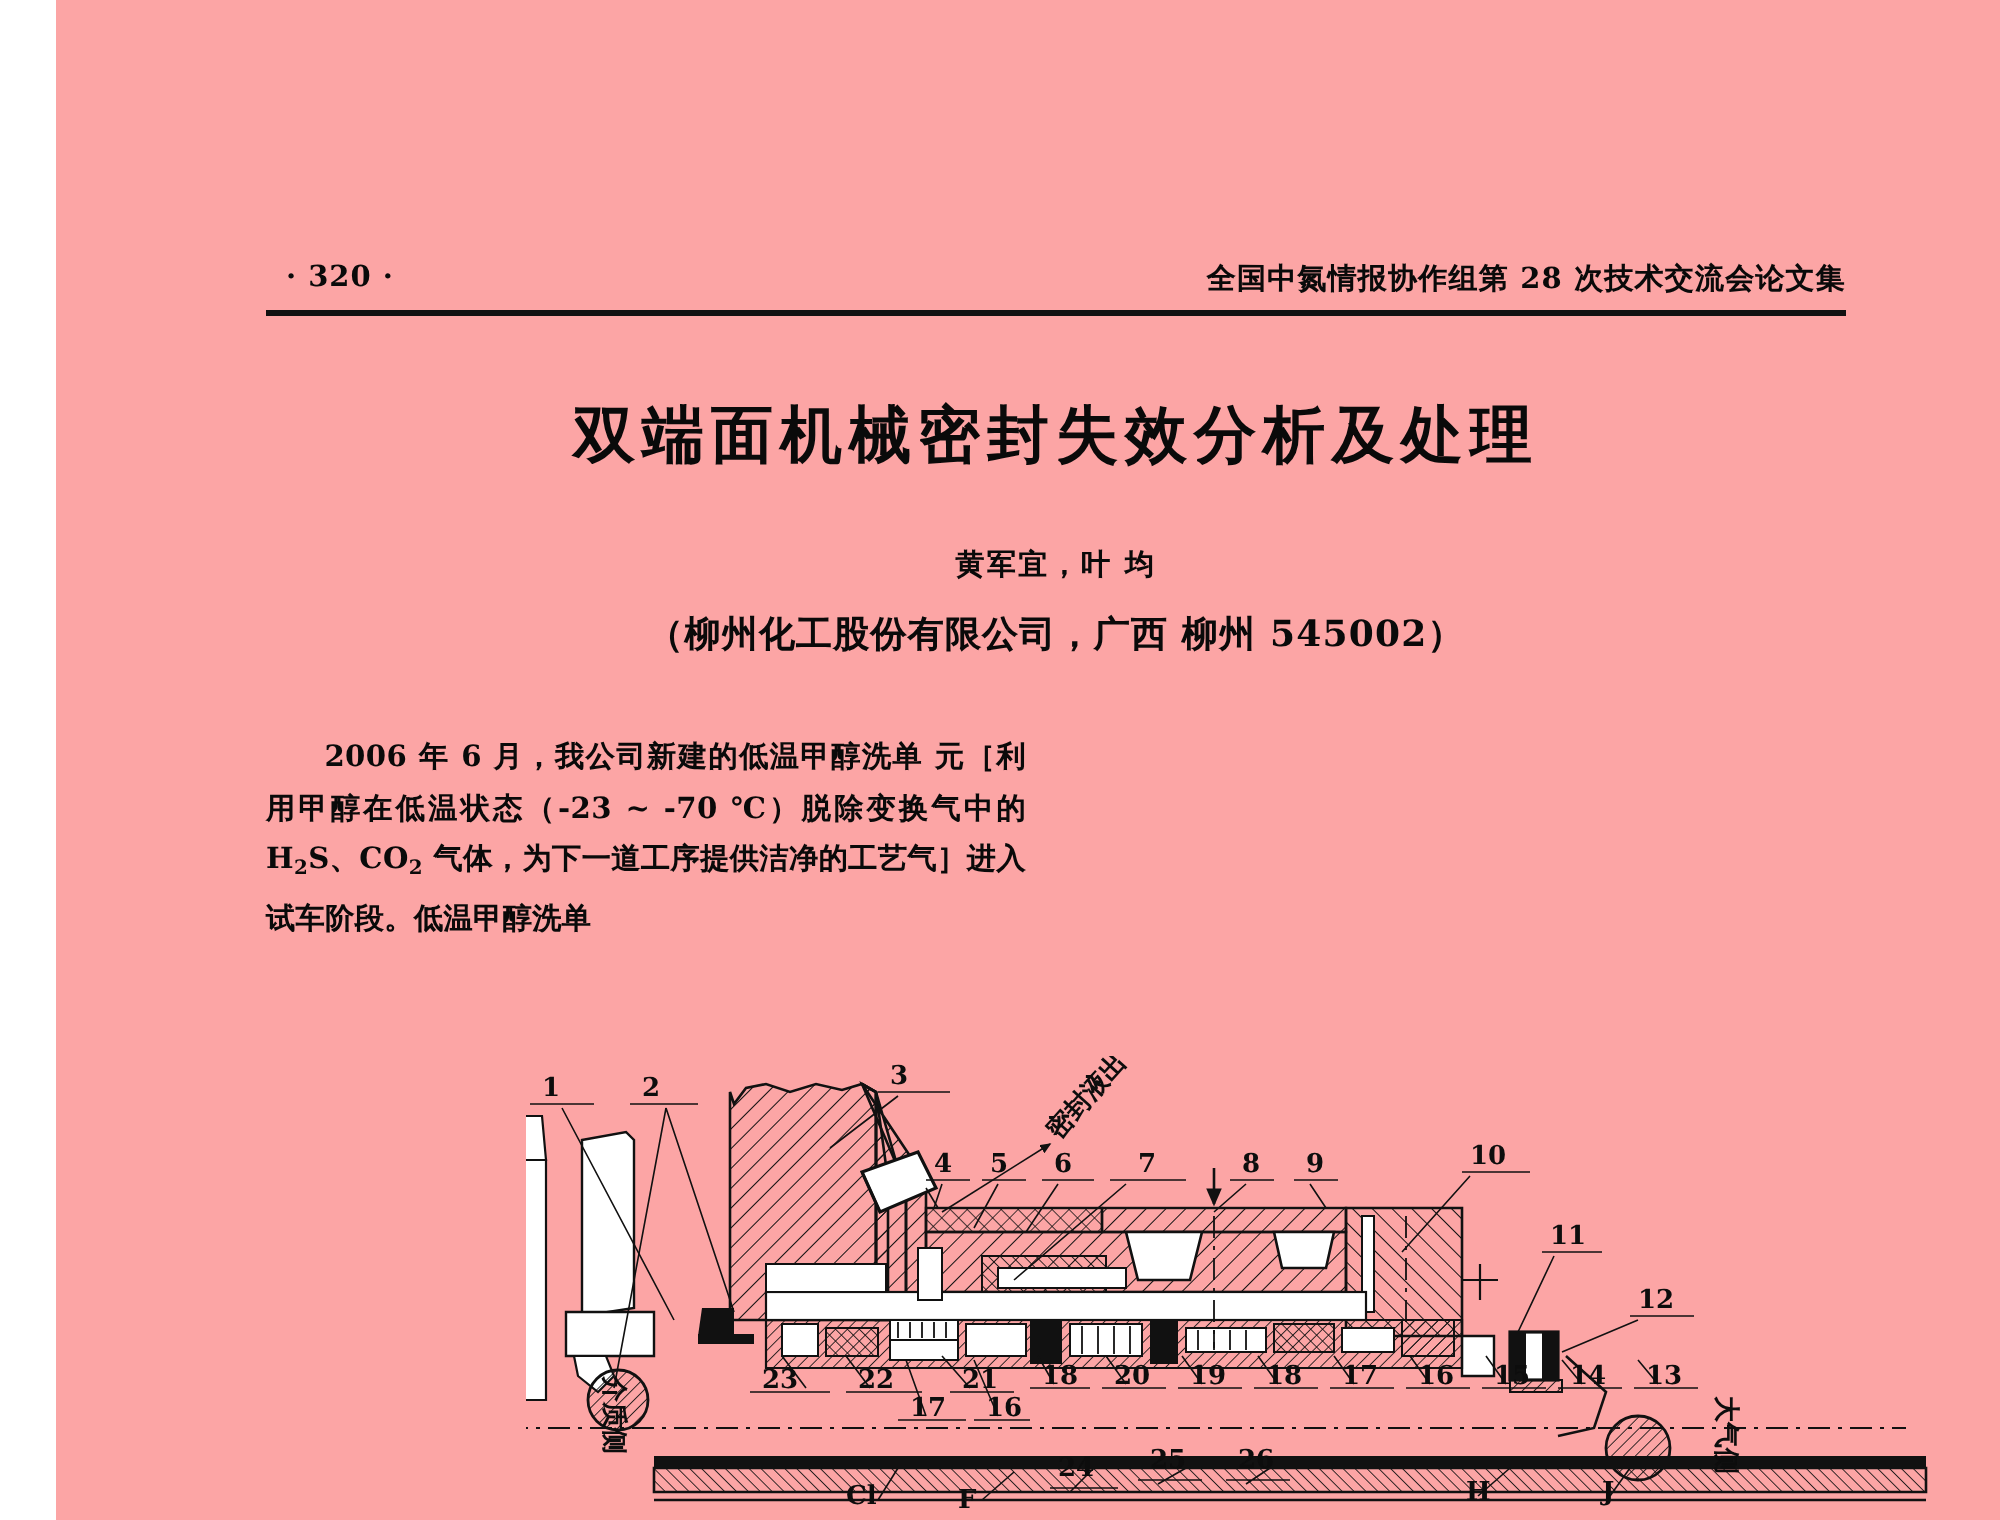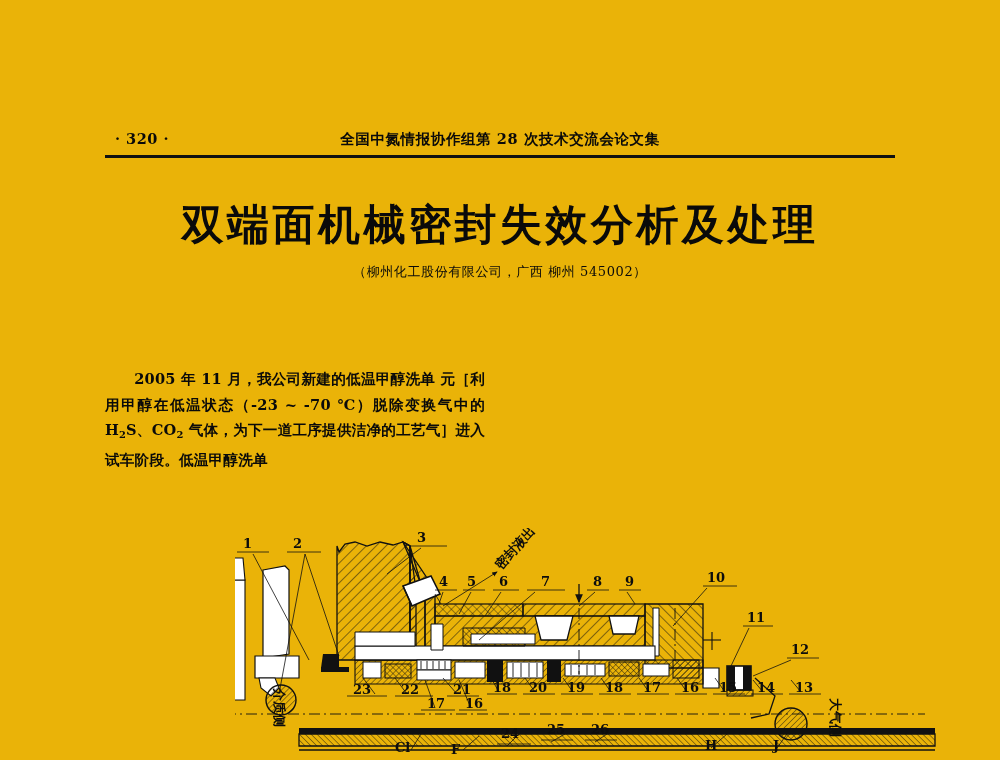--- a/index.html
+++ b/index.html
@@ -12,21 +12,22 @@
     height: 760px;
     position: relative;
     overflow: hidden;
     font-family: "DejaVu Serif", "Liberation Serif", serif;
     color: #0a0a0a;
   }
 
   .page {
     position: absolute;
     inset: 0;
-    background: #eab308;
+    background: #fca5a5;
+    margin-left: 28px;
   }
 
   
   .header-row {
     position: absolute;
     left: 105px;
     top: 130px;
     width: 790px;
     height: 24px;
   }
@@ -38,21 +39,21 @@
     font-weight: 700;
     letter-spacing: 0.5px;
     font-family: "DejaVu Serif", "Liberation Serif", serif;
     white-space: nowrap;
   }
   .header-title {
     position: absolute;
     left: 0;
     top: 0;
     width: 790px;
-    text-align: center;
+    text-align: right;
     font-size: 14.5px;
     font-weight: 700;
     letter-spacing: 0.6px;
     white-space: nowrap;
     font-family: "DejaVu Serif", "Liberation Serif", serif;
   }
   .header-rule {
     position: absolute;
     left: 105px;
     top: 155px;
@@ -63,38 +64,38 @@
 
   
   .title-block {
     position: absolute;
     left: 105px;
     top: 200px;
     width: 790px;
     text-align: center;
   }
   .doc-title {
-    font-size: 42px;
+    font-size: 31px;
     font-weight: 800;
     letter-spacing: 3.5px;
     line-height: 1.2;
     font-family: "DejaVu Serif", "Liberation Serif", serif;
     white-space: nowrap;
   }
   .authors {
     margin-top: 36px;
     font-size: 14.5px;
     font-weight: 700;
     letter-spacing: 1.2px;
     white-space: nowrap;
   }
   .affiliation {
     margin-top: 13px;
-    font-size: 13px;
-    font-weight: 400;
+    font-size: 18px;
+    font-weight: 700;
     letter-spacing: 0.6px;
     white-space: nowrap;
   }
 
   
   .col {
     position: absolute;
     top: 366px;
     width: 380px;
     font-size: 14.6px;
@@ -161,26 +162,27 @@
 <div class="page">
 
   <div class="header-row">
     <span class="page-folio">· 320 ·</span>
     <span class="header-title">全国中氮情报协作组第 28 次技术交流会论文集</span>
   </div>
   <div class="header-rule"></div>
 
   <div class="title-block">
     <div class="doc-title">双端面机械密封失效分析及处理</div>
+    <div class="authors">黄军宜，叶  均</div>
     <div class="affiliation">（柳州化工股份有限公司，广西 柳州  545002）</div>
   </div>
 
   <div class="col col-left">
     <p class="body-par">
-      <span>2005 年 11 月，我公司新建的低温甲醇洗单</span>
+      <span>2006 年 6 月，我公司新建的低温甲醇洗单</span>
       <span>元［利用甲醇在低温状态（-23 ~ -70 ℃）脱除变换气中的 H<sub>2</sub>S、CO<sub>2</sub> 气体，为下一道工序提供洁净的工艺气］进入试车阶段。低温甲醇洗单</span>
     </p>
   </div>
 
 
   <div class="figure">
     <svg width="740" height="232" viewBox="0 0 740 232" xmlns="http://www.w3.org/2000/svg">
       <defs>
         <pattern id="hatchR" width="7" height="7" patternUnits="userSpaceOnUse" patternTransform="rotate(45)">
           <line x1="0" y1="0" x2="0" y2="7" stroke="#111" stroke-width="1"></line>

